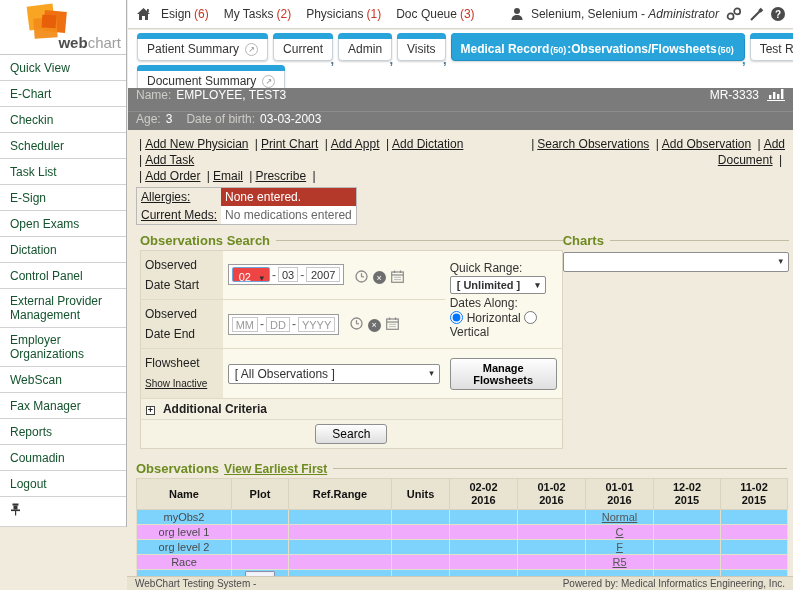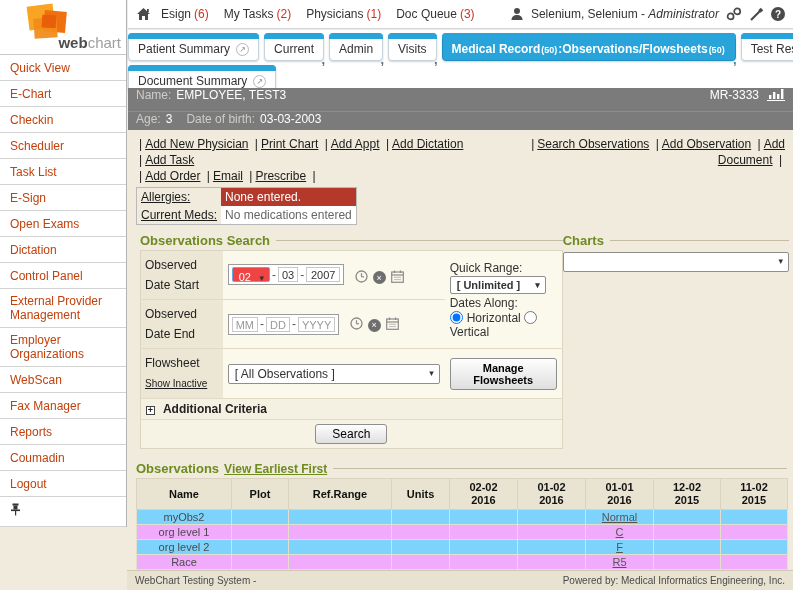--- a/index.html
+++ b/index.html
@@ -6,39 +6,39 @@
   html,body { width:793px; height:590px; }
   body { font-family:"Liberation Sans", sans-serif; background:#F0EBDC; position:relative; overflow:hidden; color:#333; }
 
   
   #sidebar { position:absolute; left:0; top:0; width:127px; background:#fff; border-right:1px solid #B3B3B3; z-index:5; }
   #logo { height:55px; position:relative; border-bottom:1px solid #C9C9C9; }
   #logo svg { position:absolute; left:20px; top:3px; }
   #logo .wordmark { position:absolute; right:5px; bottom:3px; font-size:15px; letter-spacing:0; }
   #logo .web { font-weight:bold; color:#4D4D4D; }
   #logo .chart { color:#9E9E9E; }
-  .nav-item { padding:6px 10px 5px 10px; font-size:12px; color:#c2410c; border-bottom:1px solid #D2D2D2; line-height:14px; cursor:pointer; }
+  .nav-item { padding:6px 10px 5px 10px; font-size:12px; color:#14532d; border-bottom:1px solid #D2D2D2; line-height:14px; cursor:pointer; }
   .nav-item.multiline { padding-top:5px; padding-bottom:5px; }
   .nav-pin { padding:5px 10px 6px 10px; border-bottom:1px solid #D2D2D2; cursor:pointer; }
 
   
   #topbar { position:absolute; left:128px; top:0; width:665px; height:29px; background:#fff; border-bottom:1px solid #D6D6D6; display:flex; align-items:center; padding:0 8px; }
   #topbar .menu { display:flex; align-items:center; gap:15px; margin-left:10px; }
   #topbar .menu a { font-size:12px; color:#333; text-decoration:none; cursor:pointer; }
   #topbar .menu .cnt { color:#CC3322; margin-left:3px; }
   #topbar .right { margin-left:auto; display:flex; align-items:center; gap:7px; }
   #topbar .user { font-size:12px; color:#333; }
   #topbar .user .role { font-style:italic; }
   .ticon { display:inline-flex; align-items:center; cursor:pointer; }
   .help-badge { width:14px; height:14px; border-radius:50%; background:#4A4A4A; color:#fff; font-size:10px; font-weight:bold; display:inline-flex; align-items:center; justify-content:center; cursor:pointer; }
   .help-badge::before { content:"?"; }
 
   
   #tabsbar { position:absolute; left:128px; top:30px; width:665px; height:58px; background:#fff; }
-  .tabrow { display:flex; gap:5px; margin-left:0; }
+  .tabrow { display:flex; gap:5px; margin-left:9px; }
   .tabrow.r1 { padding-top:3px; }
   .tabrow.r2 { margin-top:4px; }
   .tab { position:relative; background:#fff; border:1px solid #C7D3DB; border-radius:4px; padding:8px 9px 4px 9px; font-size:12px; color:#333; cursor:pointer; box-shadow:0 1px 2px rgba(0,0,0,.18); white-space:nowrap; display:flex; align-items:center; }
   .tab::before { content:""; position:absolute; top:-1px; left:-1px; right:-1px; height:6px; background:#28A4DA; border-radius:4px 4px 0 0; }
   .tab.active { background:#28A4DA; border-color:#1E8FC4; color:#fff; font-weight:bold; }
   .tab.has-menu::after { content:","; position:absolute; right:-2px; bottom:-7px; font-size:13px; font-weight:bold; color:#55748A; }
   .tab.active.has-menu::after { color:#2E8DB5; }
   .tab .cnt { font-size:9px; font-weight:bold; margin:0 1px; padding-top:2px; }
   .popup-ic { width:13px; height:13px; border-radius:50%; border:1px solid #B7B7B7; color:#8F8F8F; font-size:8px; display:inline-flex; align-items:center; justify-content:center; margin-left:6px; cursor:pointer; }
   .popup-ic::before { content:"\2197"; }
@@ -113,21 +113,21 @@
   .obs-table { width:100%; border-collapse:collapse; table-layout:fixed; margin-top:2px; border:1px solid #CFC9B2; }
   .obs-table th { background:#E9E4D1; font-size:11px; color:#111; padding:2px; border:1px solid #D9D3BF; line-height:13px; }
   .obs-table td { font-size:11px; color:#4A4A4A; text-align:center; padding:1px 2px; border:1px solid #E4DFCB; height:15px; }
   .obs-table tr.even td { background:#f0abfc; }
   .obs-table tr.odd td { background:#7dd3fc; }
   .obs-table td a { color:#555; text-decoration:underline; cursor:pointer; }
   .plot-btn { display:inline-flex; border:1px solid #8F8FA5; background:#EDEFF8; padding:1px 2px; cursor:pointer; border-radius:1px; }
   .paging { border:1px solid #D9D3BF; border-top:none; background:#F6F2E3; text-align:center; color:#6E8B21; font-size:12px; padding:2px; }
 
   
-  #pagefooter { position:absolute; left:127px; right:0; bottom:0; height:20px; background:#E8E2D0; border-top:1px solid #CFC9B4; display:flex; align-items:center; font-size:10px; color:#4A4A4A; padding:0 8px; }
+  #pagefooter { position:absolute; left:127px; right:0; bottom:0; height:14px; background:#E8E2D0; border-top:1px solid #CFC9B4; display:flex; align-items:center; font-size:10px; color:#4A4A4A; padding:0 8px; }
   #pagefooter .fright { margin-left:auto; }
 </style>
 </head>
 <body>
 
 <aside id="sidebar">
   <div id="logo">
     <span>
       <svg width="52" height="46" viewBox="0 0 52 46">
         <rect x="8" y="2" width="26" height="24" fill="#F9A422" transform="rotate(-7 21 14)"></rect>

